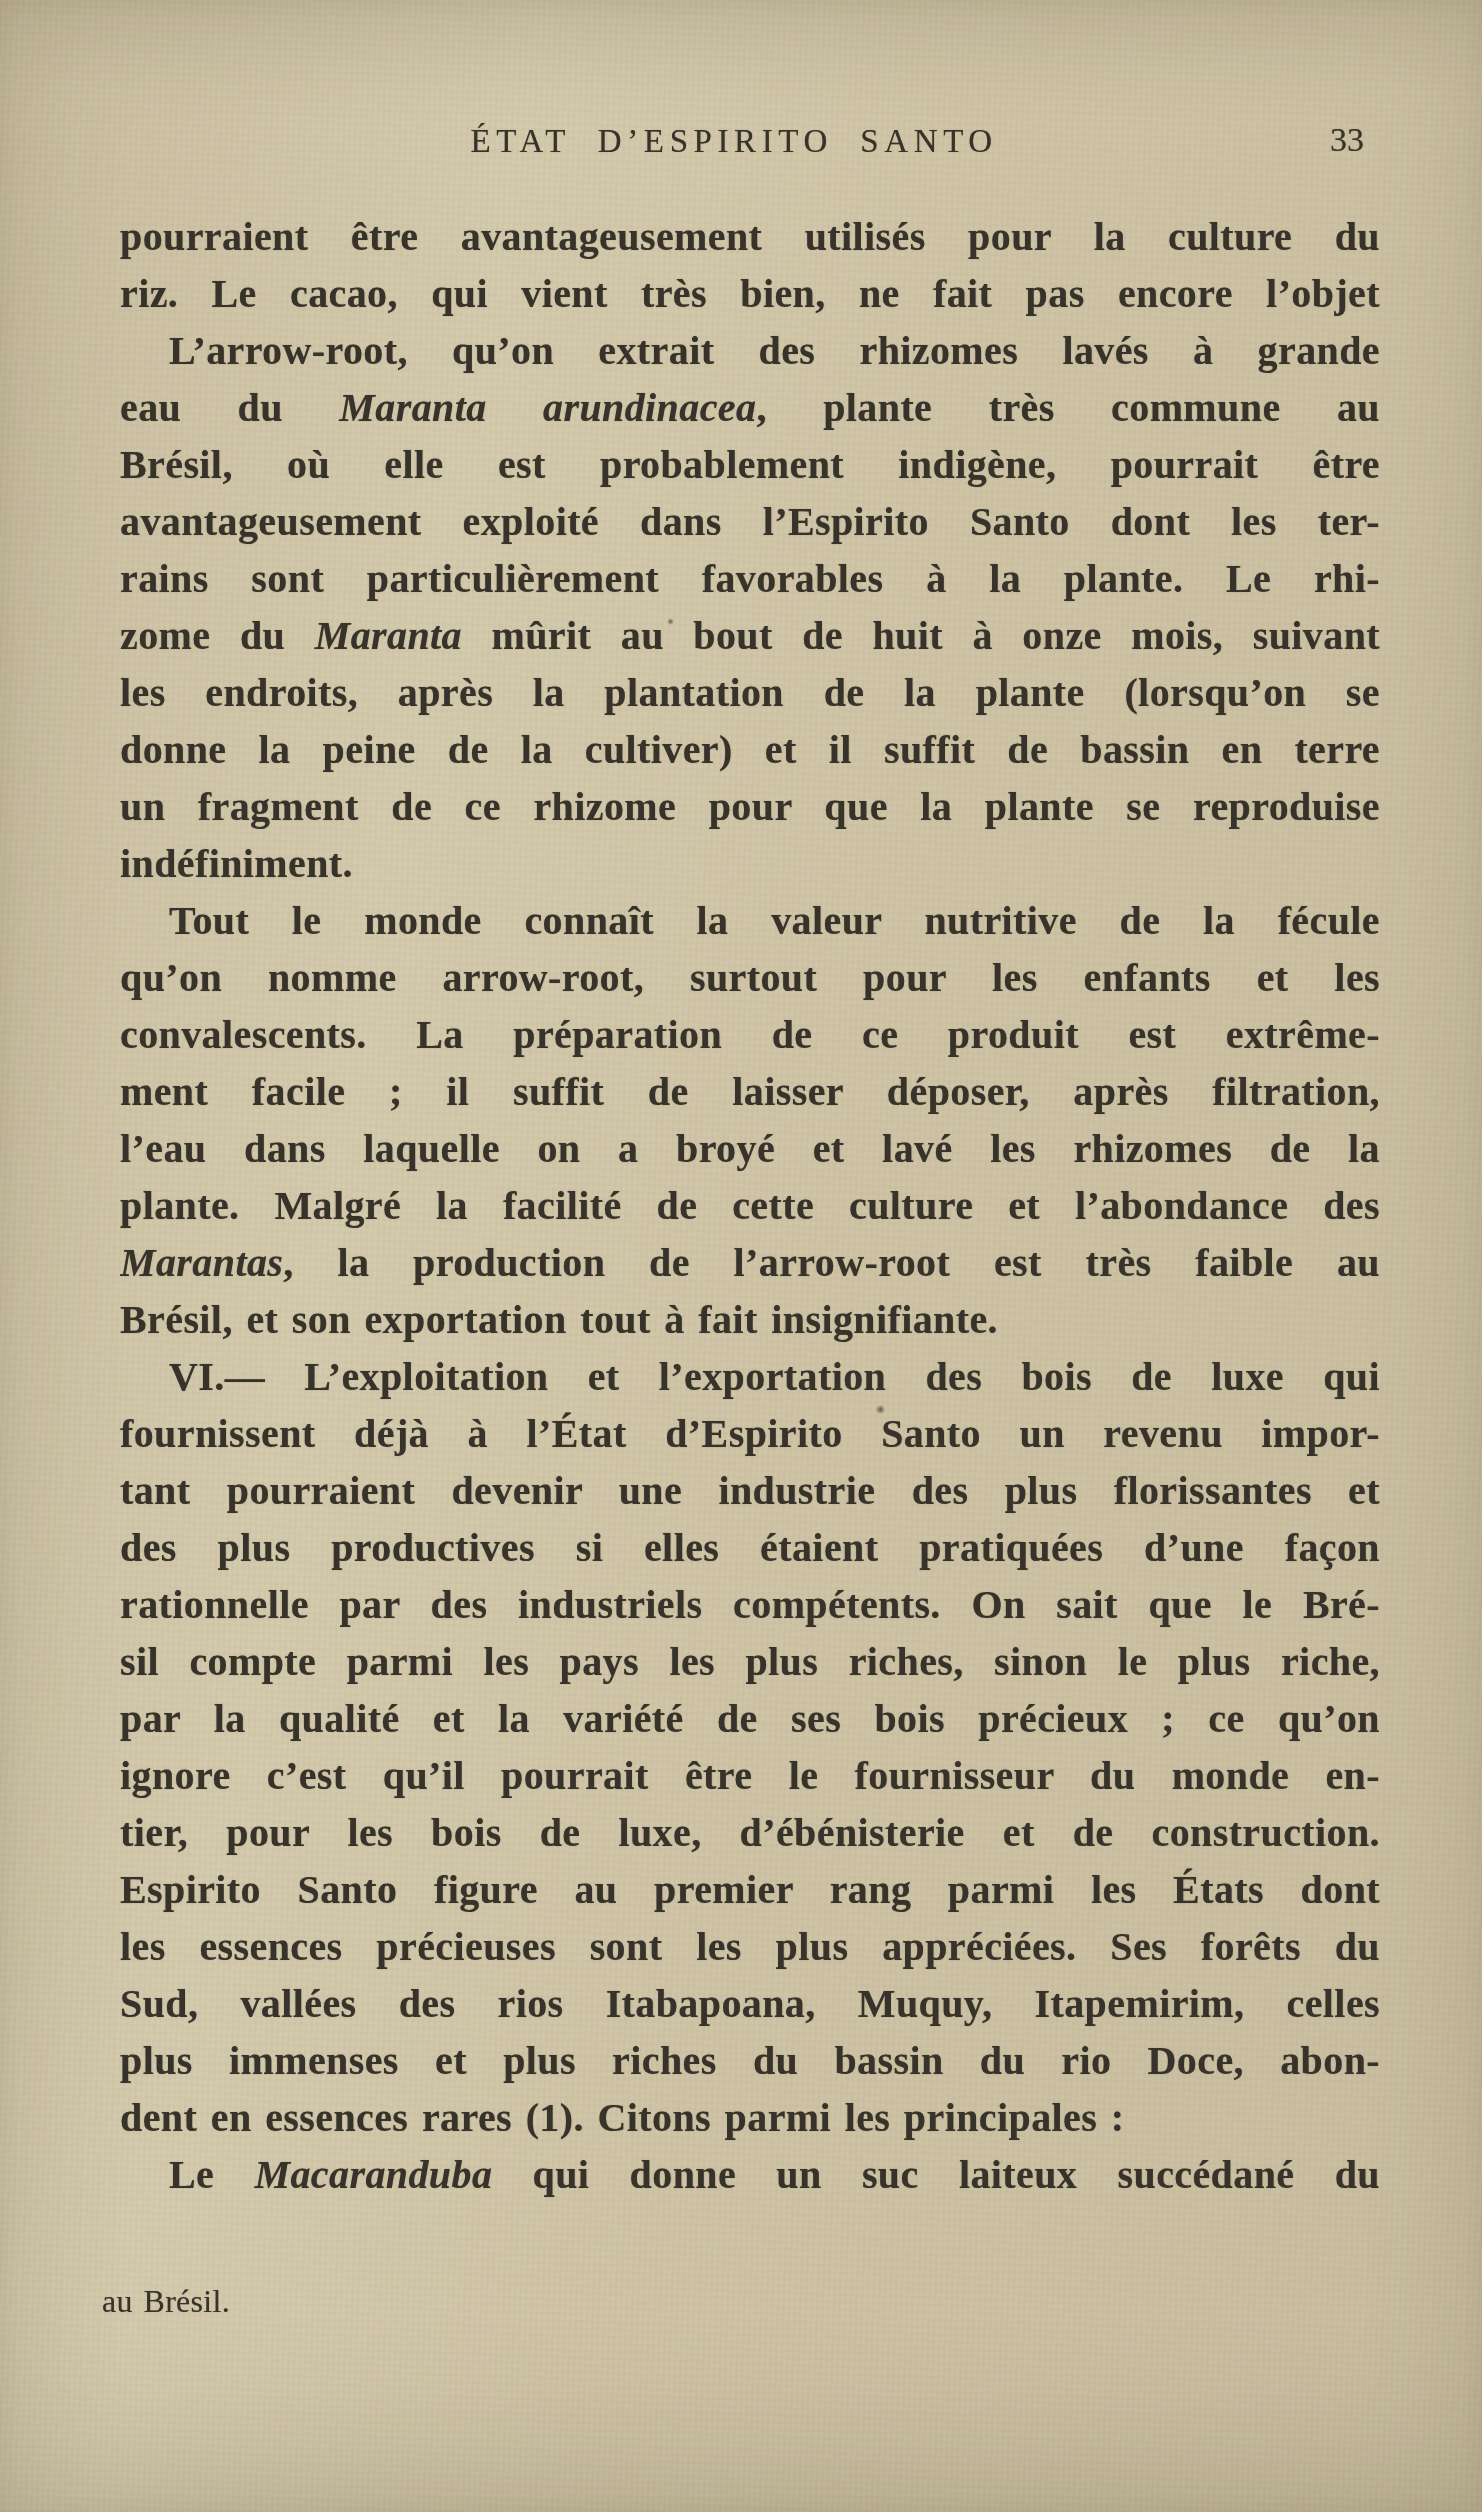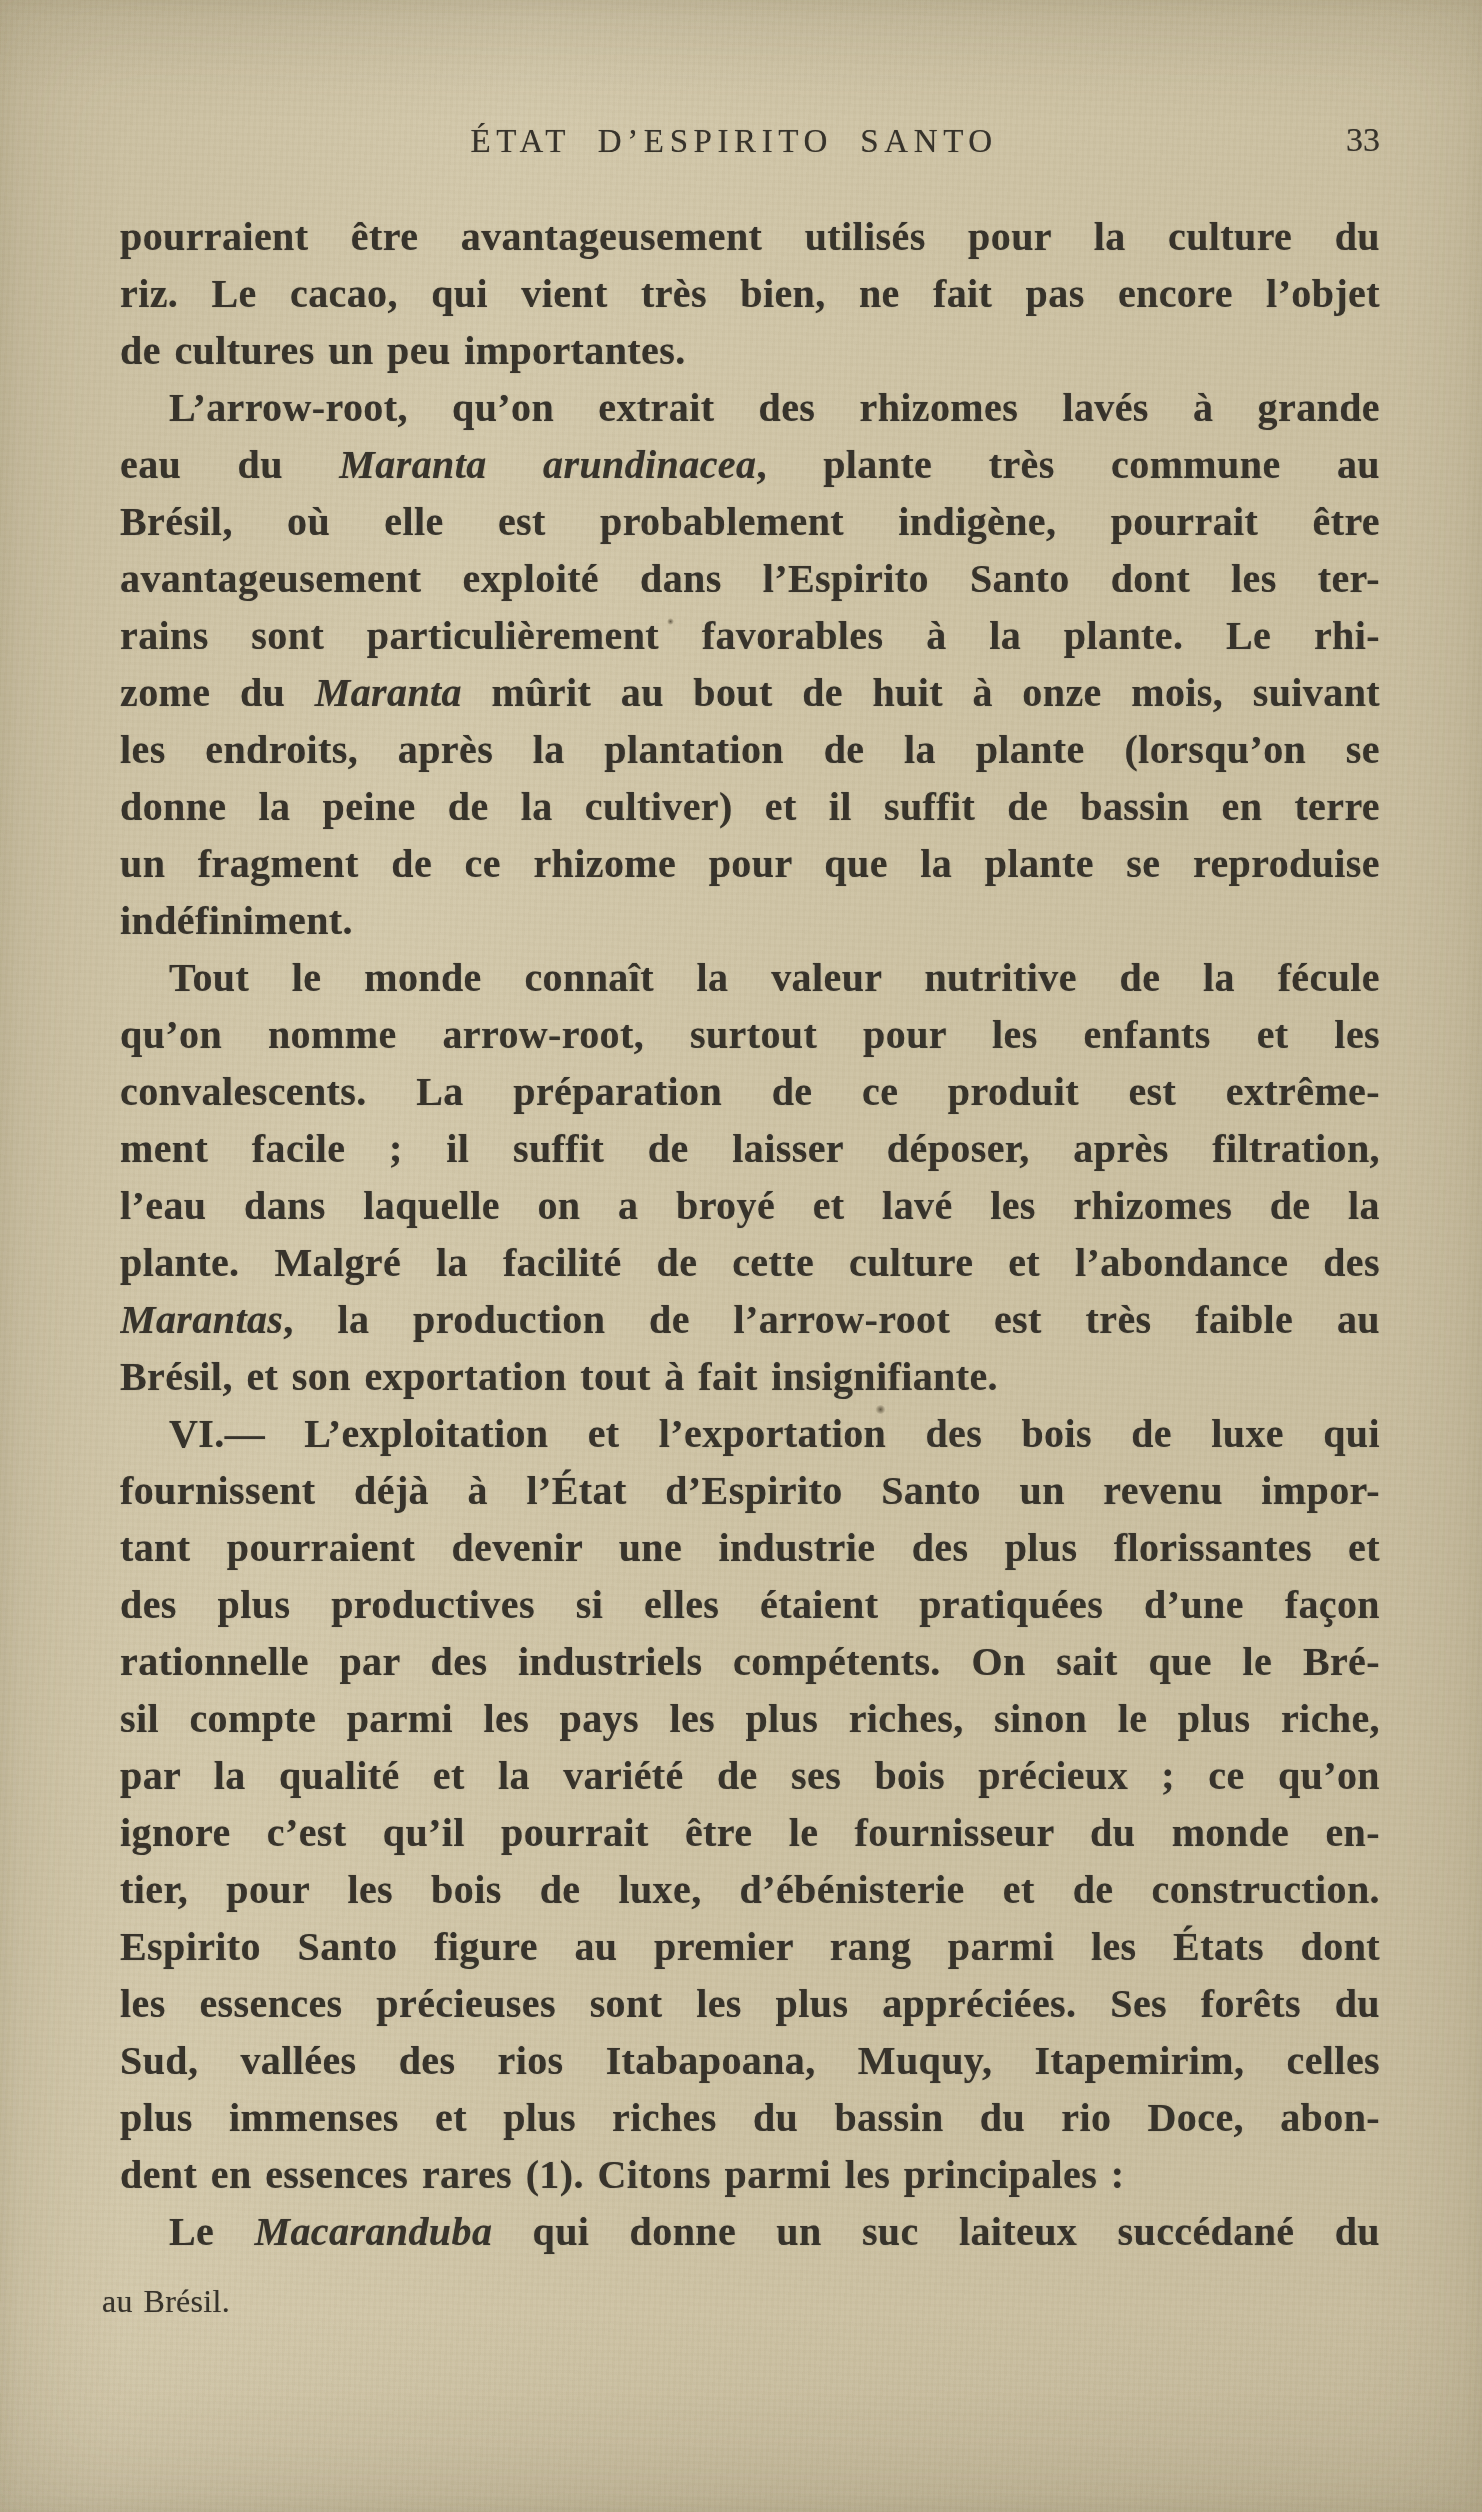--- a/index.html
+++ b/index.html
@@ -38,21 +38,21 @@
     left: 50%; top: 4.8px;
     transform: translateX(-53%);
     font-size: 33px;
     letter-spacing: 5.6px;
     word-spacing: 13.6px;
     white-space: nowrap;
     text-shadow: 0 0 0.8px rgba(55,51,43,0.55);
   }
   .page-number {
     position: absolute;
-    right: 0; top: 3.2px;
+    right: 16px; top: 3.2px;
     font-size: 34px;
     text-shadow: 0 0 0.8px rgba(55,51,43,0.55);
   }
 
   .body-text {
     position: absolute;
     left: 120px; top: 208px;
     width: 1260px;
     font-size: 40px;
     line-height: 57px;
@@ -94,21 +94,20 @@
 <div class="page">
 
   <div class="running-header">
     <div class="running-title">ÉTAT D’ESPIRITO SANTO</div>
     <div class="page-number">33</div>
   </div>
 
   <div class="body-text">
       <div class="line j"><span>pourraient être avantageusement utilisés pour la culture du</span></div>
       <div class="line j"><span>riz. Le cacao, qui vient très bien, ne fait pas encore l’objet</span></div>
-      <div class="line"><span>de cultures un peu importantes.</span></div>
       <div class="line j ind"><span>L’arrow-root, qu’on extrait des rhizomes lavés à grande</span></div>
       <div class="line j"><span>eau du </span><span class="it">Maranta arundinacea</span><span>, plante très commune au</span></div>
       <div class="line j"><span>Brésil, où elle est probablement indigène, pourrait être</span></div>
       <div class="line j"><span>avantageusement exploité dans l’Espirito Santo dont les ter-</span></div>
       <div class="line j"><span>rains sont particulièrement favorables à la plante. Le rhi-</span></div>
       <div class="line j"><span>zome du </span><span class="it">Maranta</span><span> mûrit au bout de huit à onze mois, suivant</span></div>
       <div class="line j"><span>les endroits, après la plantation de la plante (lorsqu’on se</span></div>
       <div class="line j"><span>donne la peine de la cultiver) et il suffit de bassin en terre</span></div>
       <div class="line j"><span>un fragment de ce rhizome pour que la plante se reproduise</span></div>
       <div class="line"><span>indéfiniment.</span></div>

